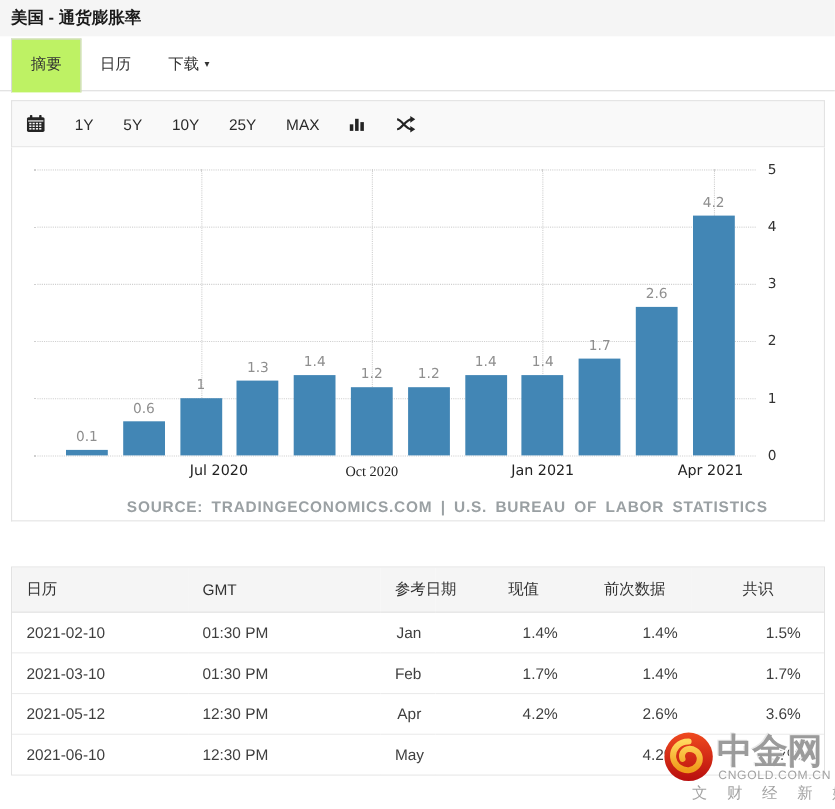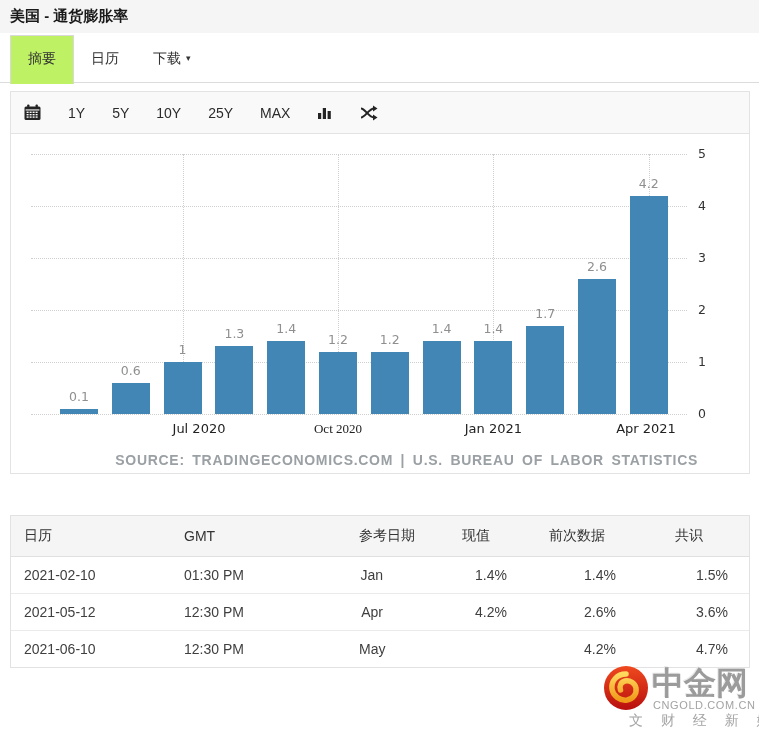--- a/index.html
+++ b/index.html
@@ -239,20 +239,28 @@
     <tbody id="cal-body">
         <tr>
           <td class="c1">2021-02-10</td>
           <td class="c2">01:30 PM</td>
           <td class="c3">Jan</td>
           <td class="c4">1.4%</td>
           <td class="c5">1.4%</td>
           <td class="c6">1.5%</td>
         </tr>
         <tr>
+          <td class="c1">2021-03-10</td>
+          <td class="c2">01:30 PM</td>
+          <td class="c3">Feb</td>
+          <td class="c4">1.7%</td>
+          <td class="c5">1.4%</td>
+          <td class="c6">1.7%</td>
+        </tr>
+        <tr>
           <td class="c1">2021-05-12</td>
           <td class="c2">12:30 PM</td>
           <td class="c3">Apr</td>
           <td class="c4">4.2%</td>
           <td class="c5">2.6%</td>
           <td class="c6">3.6%</td>
         </tr>
         <tr>
           <td class="c1">2021-06-10</td>
           <td class="c2">12:30 PM</td>

